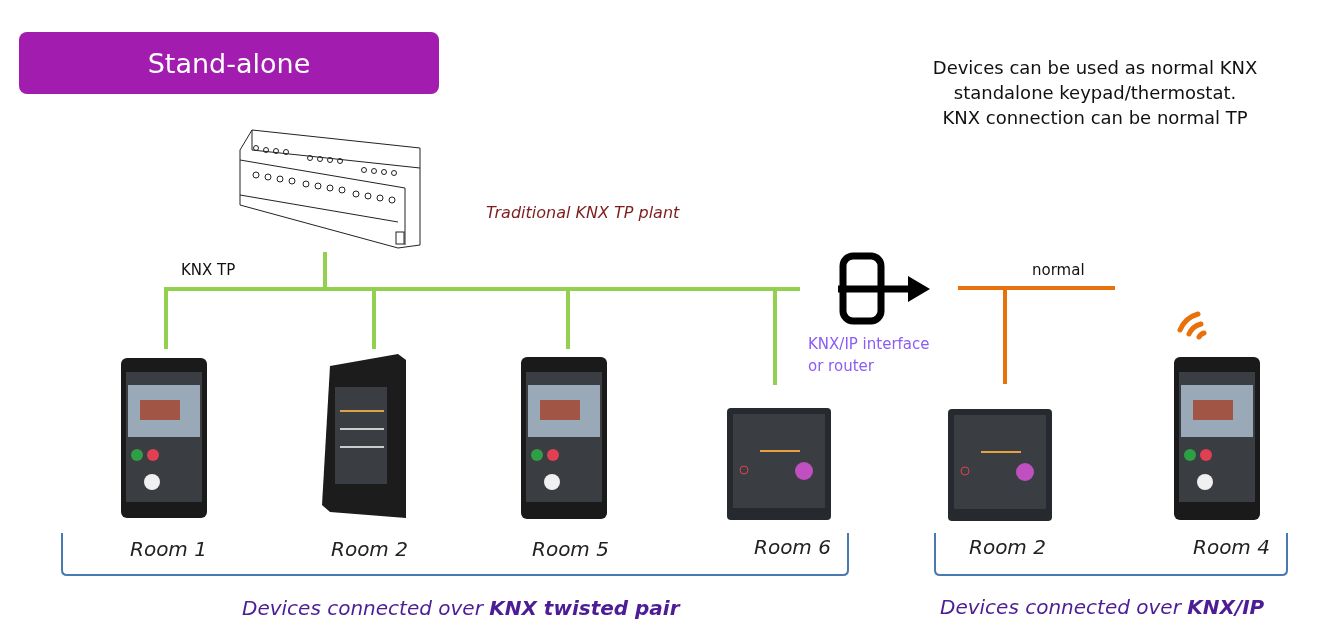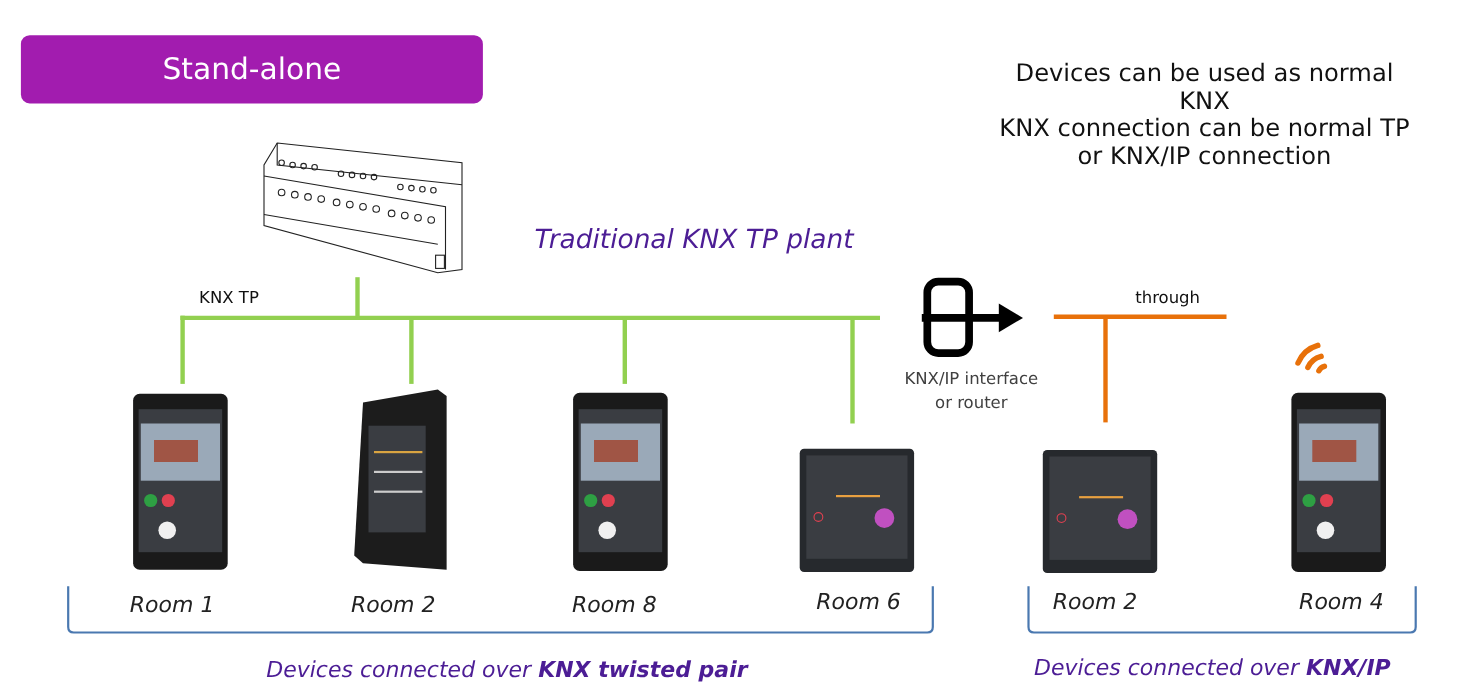--- a/index.html
+++ b/index.html
@@ -1,39 +1,39 @@
 <!DOCTYPE html>
 <html><head>
 <meta charset="utf-8">
 <style>
   html,body{margin:0;padding:0;background:#ffffff;}
   body{width:1334px;height:634px;position:relative;overflow:hidden;font-family:"DejaVu Sans",sans-serif;}
   .abs{position:absolute;}
   #title-badge{left:19px;top:32px;width:420px;height:62px;background:#a21caf;border-radius:8px;color:#fff;
     display:flex;align-items:center;justify-content:center;font-size:27px;font-family:"DejaVu Sans",sans-serif;}
-  #desc{left:905px;top:55px;width:380px;text-align:center;font-size:22px;line-height:25px;color:#111;}
-  #plant-label{left:486px;top:203px;font-size:24px;font-style:italic;color:#4c1d95;}
+  #desc{left:905px;top:55px;width:380px;text-align:center;font-size:18px;line-height:25px;color:#111;}
+  #plant-label{left:486px;top:203px;font-size:16px;font-style:italic;color:#7f1d1d;}
   .small-label{font-size:15px;color:#111;}
-  .center-label{font-size:15px;color:#404040;text-align:center;line-height:22px;}
-  .room{font-size:20px;font-style:italic;color:#222;}
+  .center-label{font-size:15px;color:#8b5cf6;line-height:22px;}
+  .room{font-size:20px;font-style:italic;color:#222;margin-left:12px;}
   .caption{font-size:20px;font-style:italic;color:#4c1d95;}
   .caption b{font-weight:bold;}
   svg{position:absolute;left:0;top:0;}
 </style>
 </head>
 <body>
 
 <div id="title-badge" class="abs">
   <span>Stand-alone</span>
 </div>
 
 <div id="desc" class="abs">
   <div>Devices can be used as normal KNX</div>
+  <div>standalone keypad/thermostat.</div>
   <div>KNX connection can be normal TP</div>
-  <div>or KNX/IP connection</div>
 </div>
 
 <svg width="1334" height="634" viewBox="0 0 1334 634">
 
   <g stroke="#222" stroke-width="1" fill="#fff">
     <path d="M252 130 L420 148 L420 245 L398 248 L240 205 L240 150 Z"></path>
     <path d="M252 130 L252 150 L420 168" fill="none"></path>
     <path d="M240 160 L405 188 L405 245" fill="none"></path>
     <path d="M240 195 L398 222" fill="none"></path>
     <g fill="none">
@@ -144,29 +144,29 @@
       <circle cx="1206" cy="455" r="6" fill="#e04050"></circle>
     <circle cx="1205" cy="482" r="8" fill="#f0f0f0"></circle>
   </g>
 
   <path class="bracket" d="M62 533 L62 570 Q62 575 67 575 L843 575 Q848 575 848 570 L848 533" fill="none" stroke-width="2" stroke="#4a78b0"></path>
   <path class="bracket" d="M935 533 L935 570 Q935 575 940 575 L1282 575 Q1287 575 1287 570 L1287 533" fill="none" stroke-width="2" stroke="#4a78b0"></path>
 </svg>
 
 <div class="abs" id="plant-label">Traditional KNX TP plant</div>
 <div class="abs small-label" style="left:181px;top:261px;text-align:center;">KNX TP</div>
-<div class="abs small-label" style="left:1032px;top:261px;">through</div>
+<div class="abs small-label" style="left:1032px;top:261px;">normal</div>
 <div class="abs center-label" style="left:808px;top:333px;width:150px;">
   <div>KNX/IP interface</div>
   <div>or router</div>
 </div>
 
 <div class="abs room" style="left:118px;top:537px;">Room 1</div>
 <div class="abs room" style="left:319px;top:537px;text-align:right;">Room 2</div>
-<div class="abs room" style="left:520px;top:537px;">Room 8</div>
+<div class="abs room" style="left:520px;top:537px;">Room 5</div>
 <div class="abs room" style="left:742px;top:535px;">Room 6</div>
 <div class="abs room" style="left:957px;top:535px;">Room 2</div>
 <div class="abs room" style="left:1181px;top:535px;">Room 4</div>
 
 <div class="abs caption" style="left:242px;top:596px;">
   <span>Devices connected over </span><b>KNX twisted pair</b>
 </div>
 <div class="abs caption" style="left:940px;top:595px;">
   <span>Devices connected over </span><b>KNX/IP</b>
 </div>

